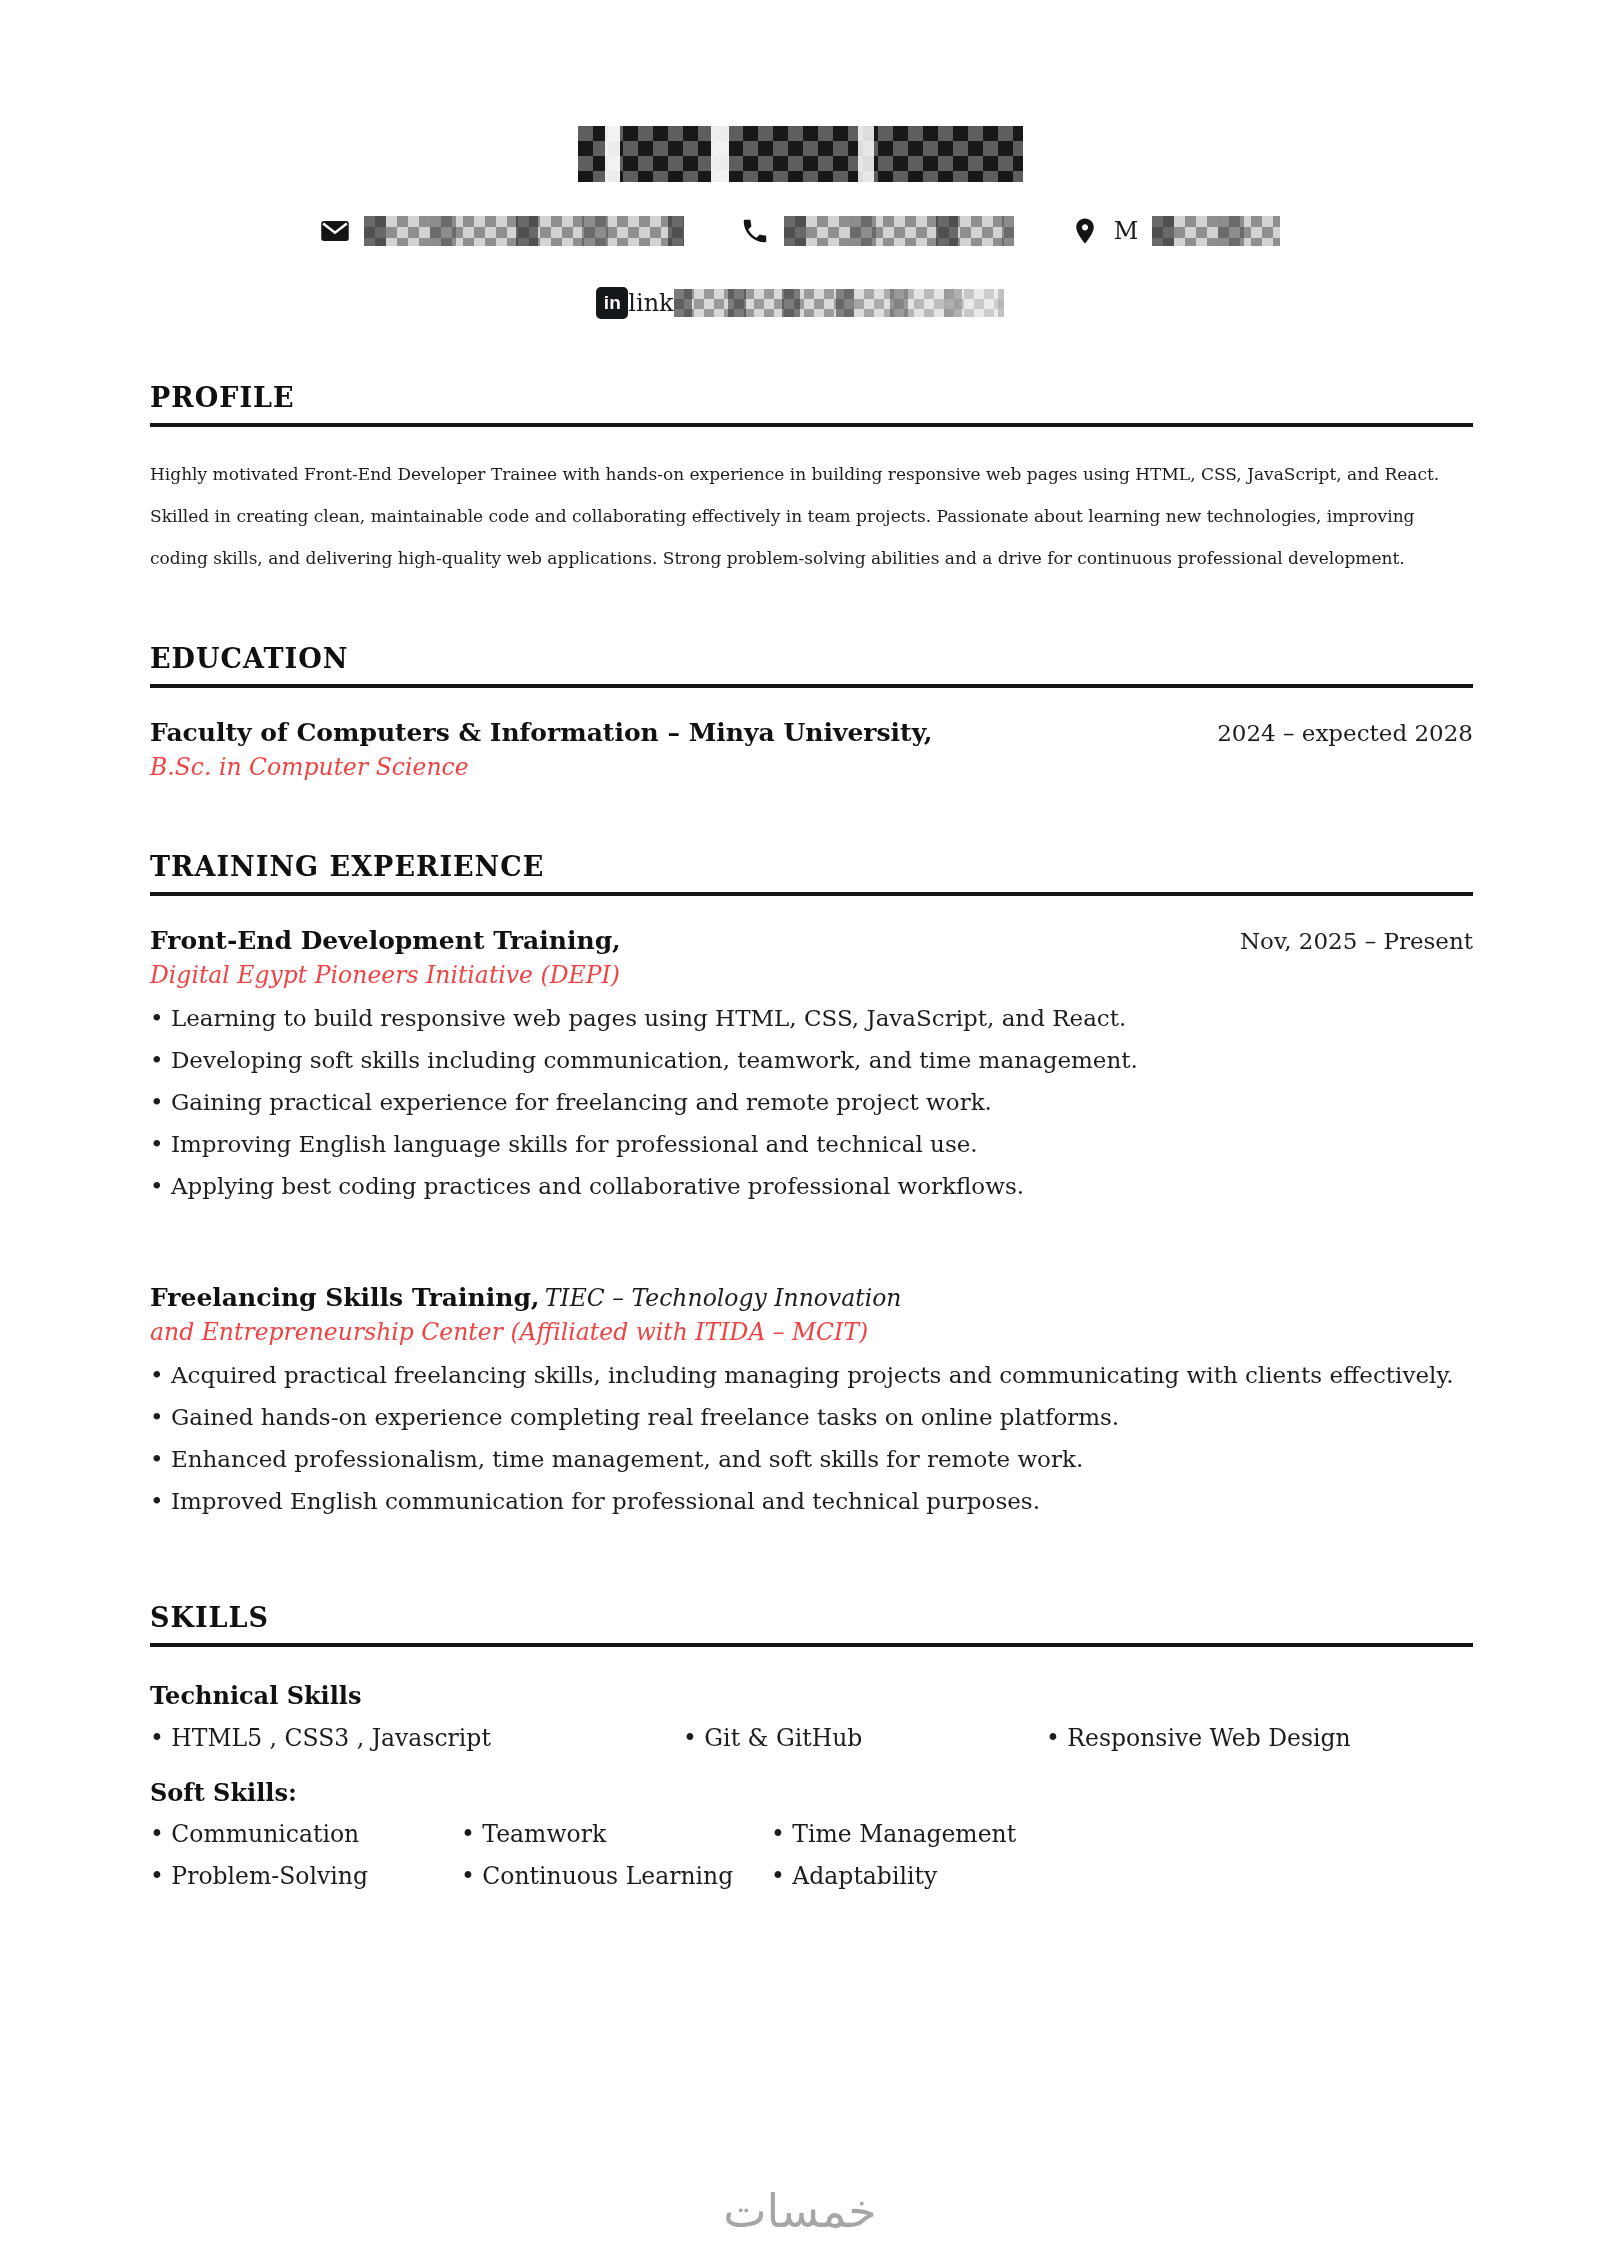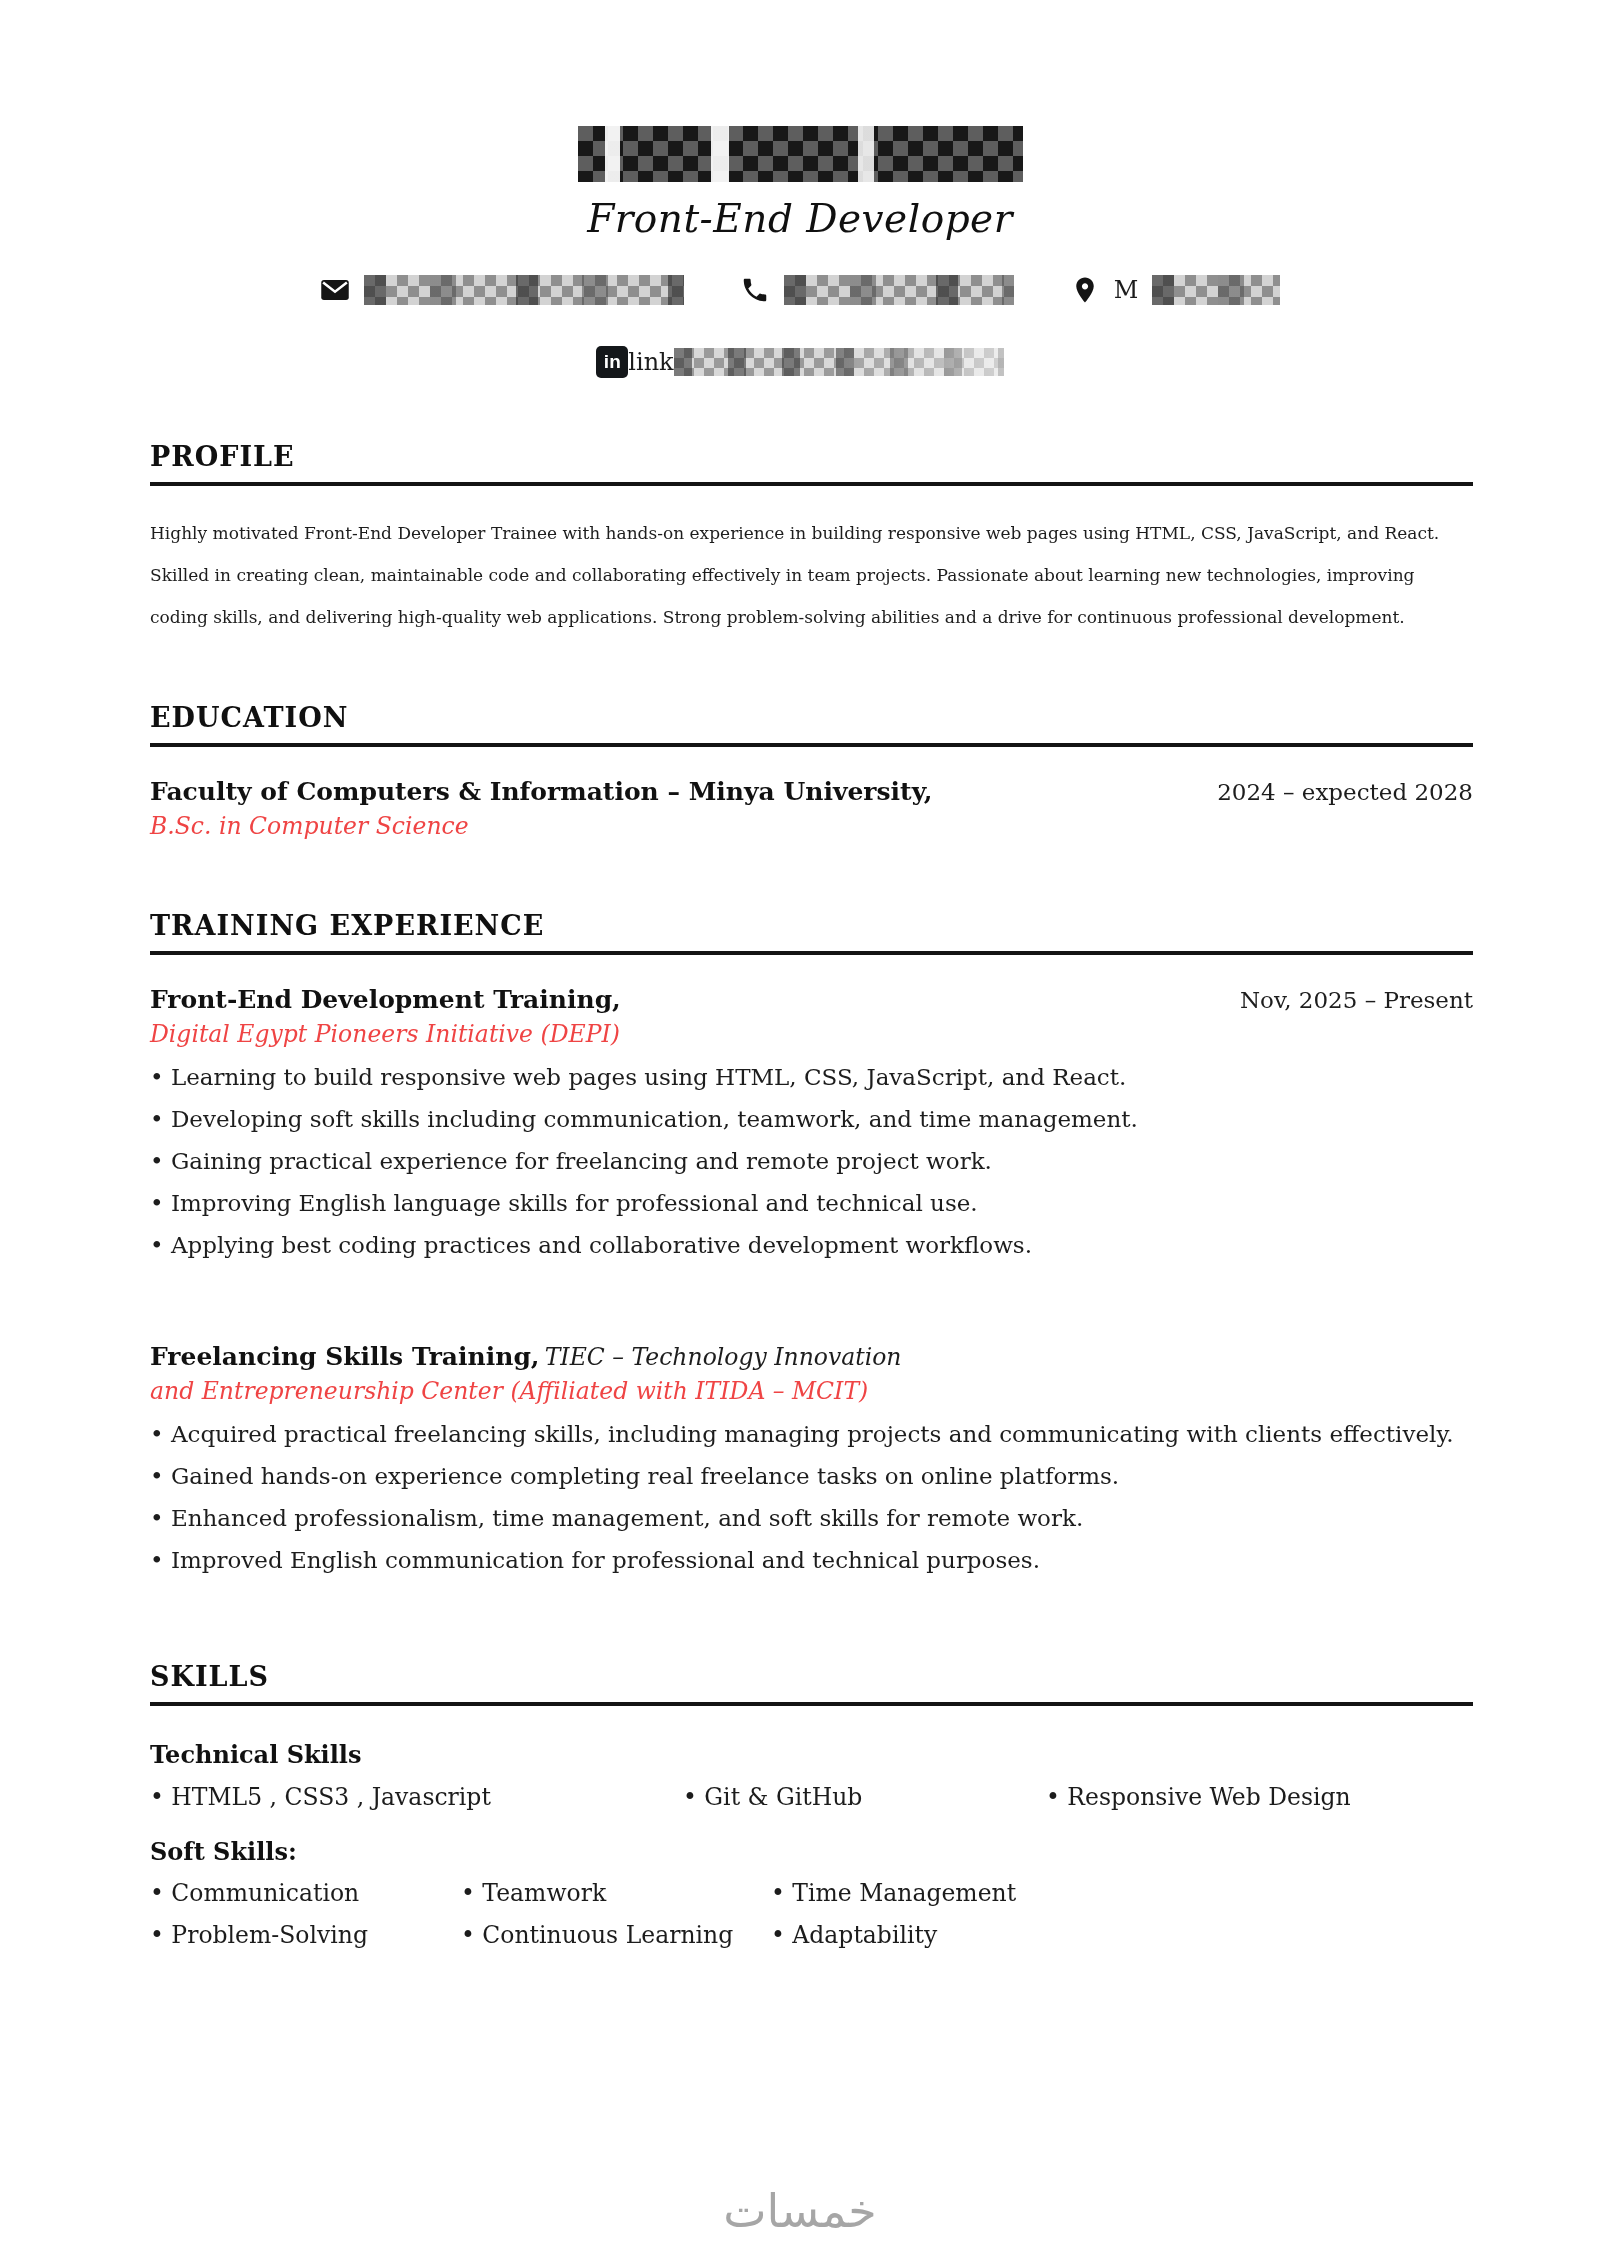--- a/index.html
+++ b/index.html
@@ -93,21 +93,20 @@
     font-size:46px; color:#a6a6a6; direction:rtl;
   }
 </style>
 </head>
 <body>
 
 <div class="page">
 
   <header class="header">
     <div class="name-redacted"></div>
-    <h1 class="title">Front-End Developer</h1>
 
     <div class="contact-row">
       <span class="contact-item">
         <span class="cicon">
           <svg viewBox="0 0 24 24">
               <rect x="1" y="4" width="22" height="16" rx="2.2" fill="#141414"></rect>
               <polyline points="2.5,6 12,13.4 21.5,6" fill="none" stroke="#ffffff" stroke-width="2"></polyline>
             </svg>
         </span>
         <span class="redacted contact-redacted email-r"></span>
@@ -168,21 +167,21 @@
         <div class="entry-head">
           <span class="entry-title">Front-End Development Training,</span>
           <span class="entry-dates">Nov, 2025 – Present</span>
         </div>
         <div class="entry-sub">Digital Egypt Pioneers Initiative (DEPI)</div>
         <ul class="bullets">
           <li>Learning to build responsive web pages using HTML, CSS, JavaScript, and React.</li>
           <li>Developing soft skills including communication, teamwork, and time management.</li>
           <li>Gaining practical experience for freelancing and remote project work.</li>
           <li>Improving English language skills for professional and technical use.</li>
-          <li>Applying best coding practices and collaborative development workflows.</li>
+          <li>Applying best coding practices and collaborative professional workflows.</li>
         </ul>
       </div>
 
       <div class="entry entry-2">
         <div class="entry-head">
           <span>
             <span class="entry-title">Freelancing Skills Training,</span>
             <span class="entry-sub-inline">TIEC – Technology Innovation</span>
           </span>
         </div>

